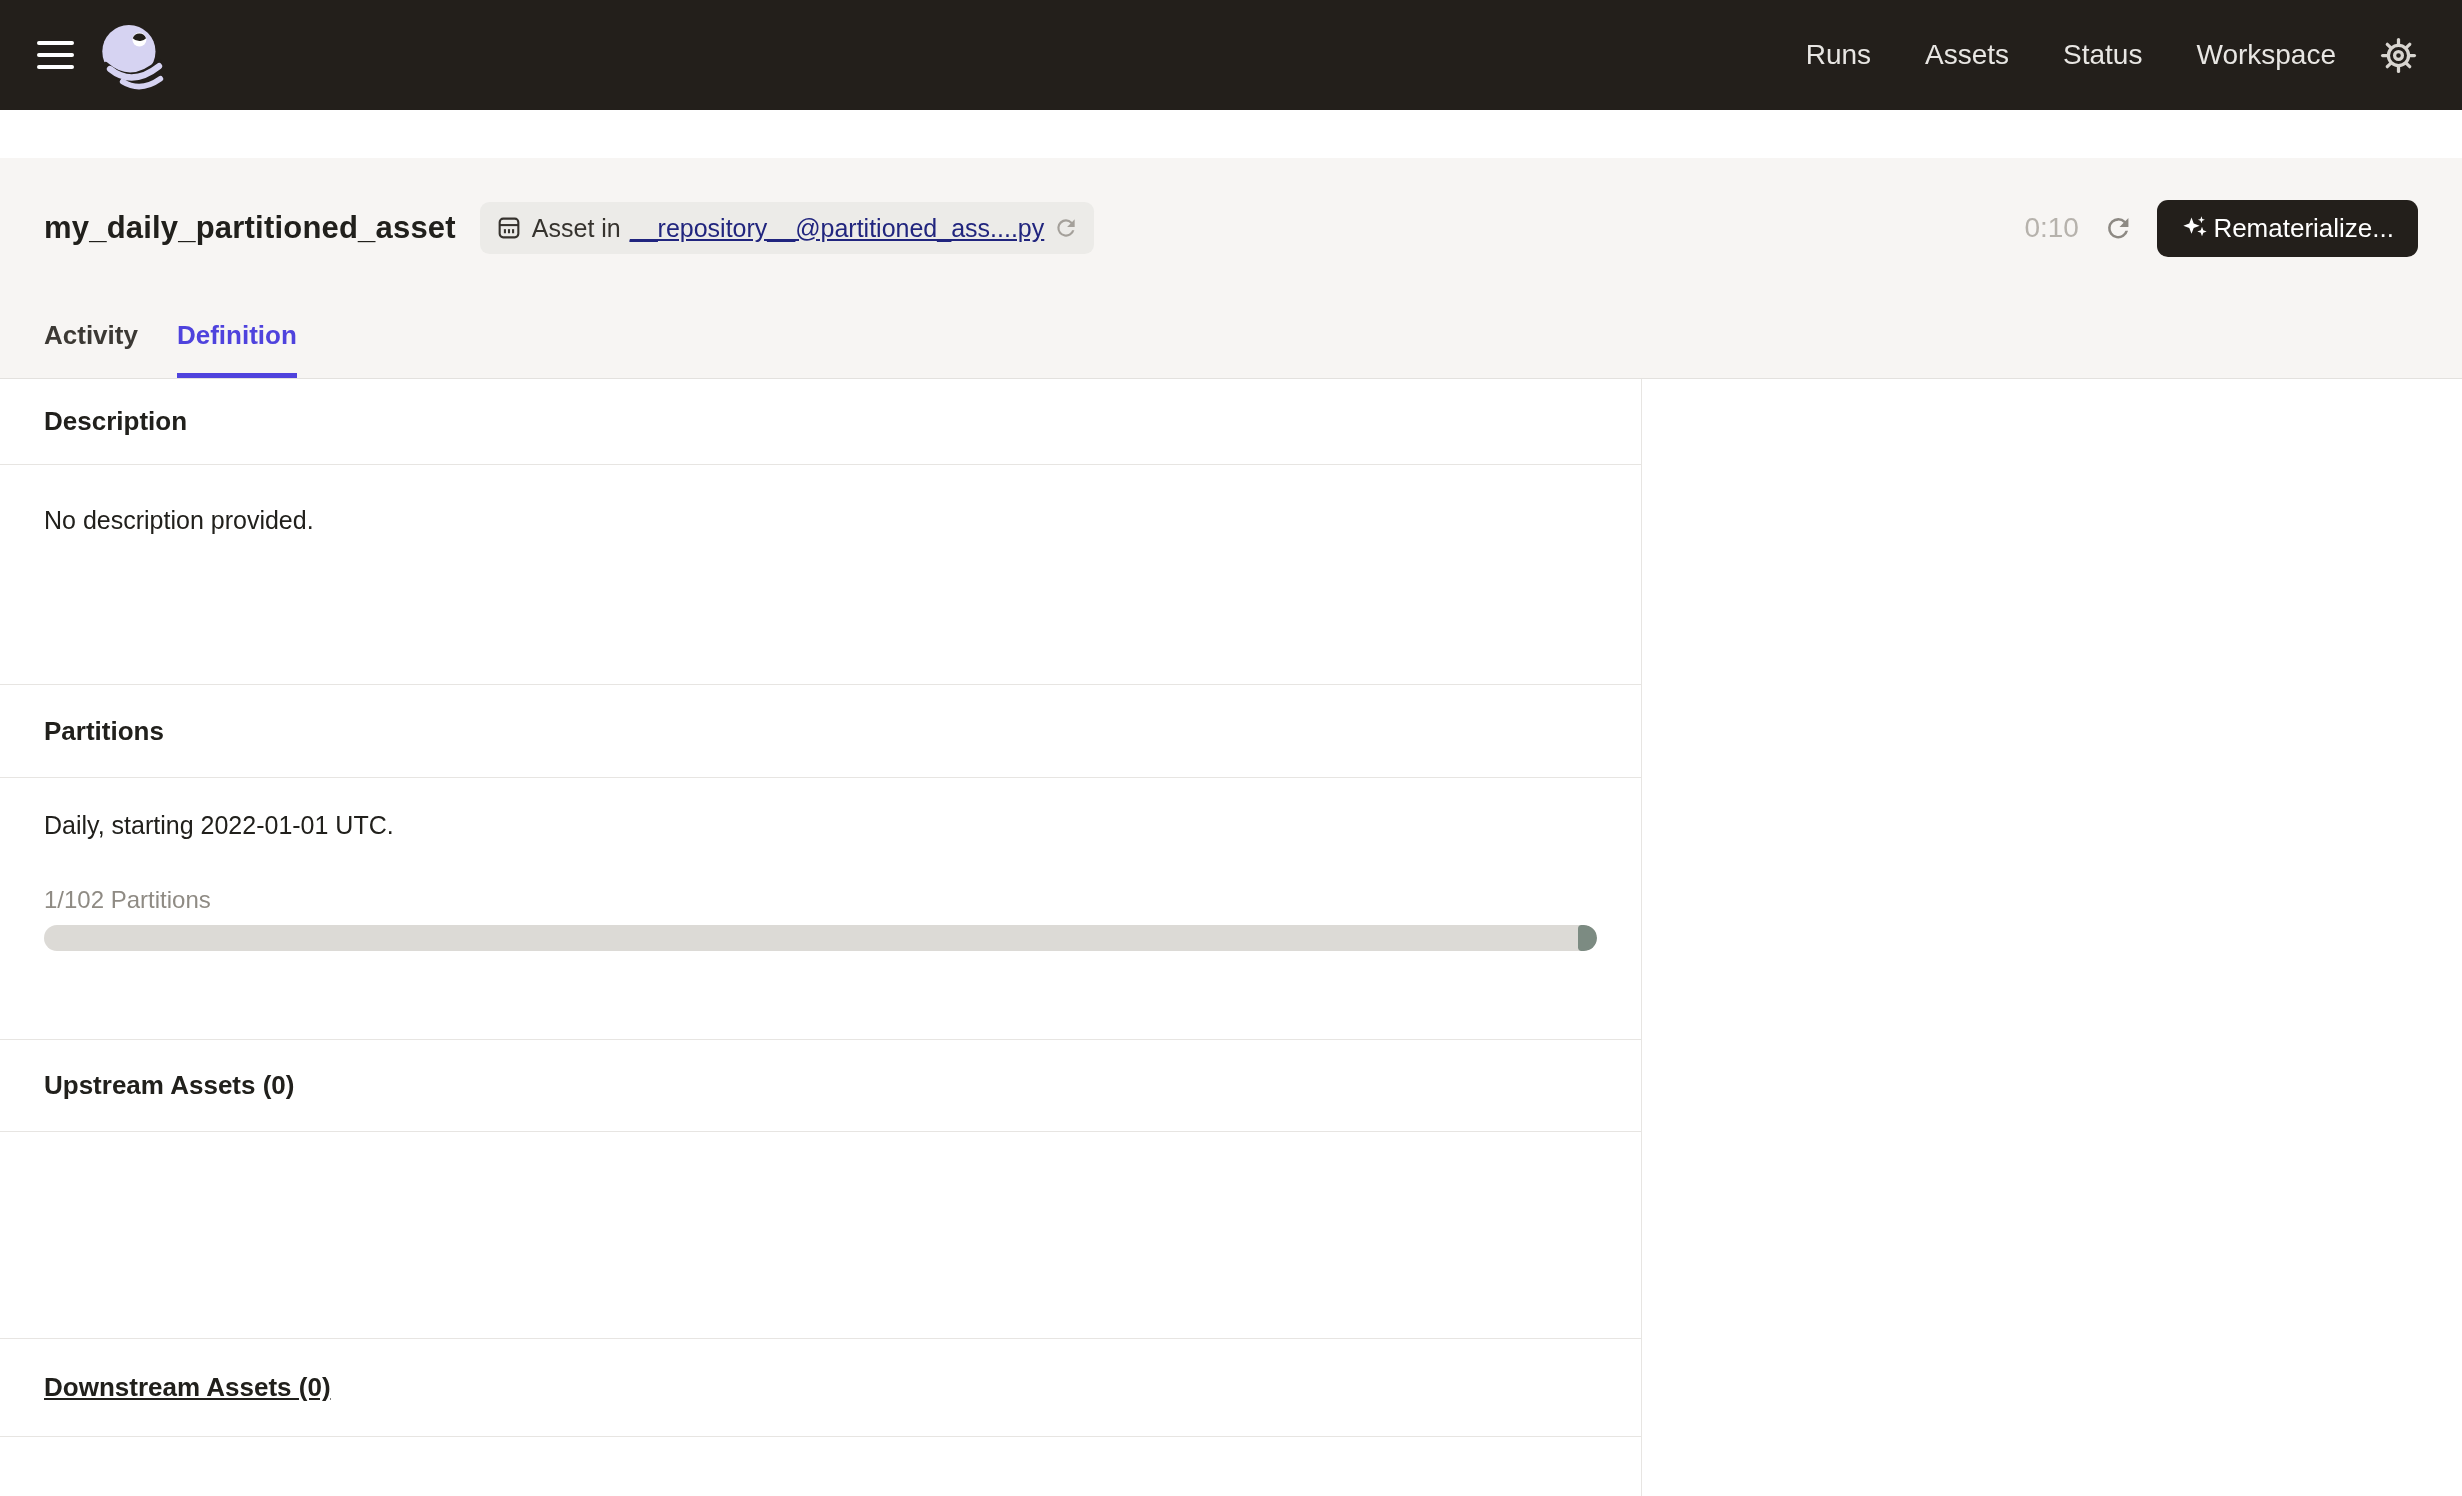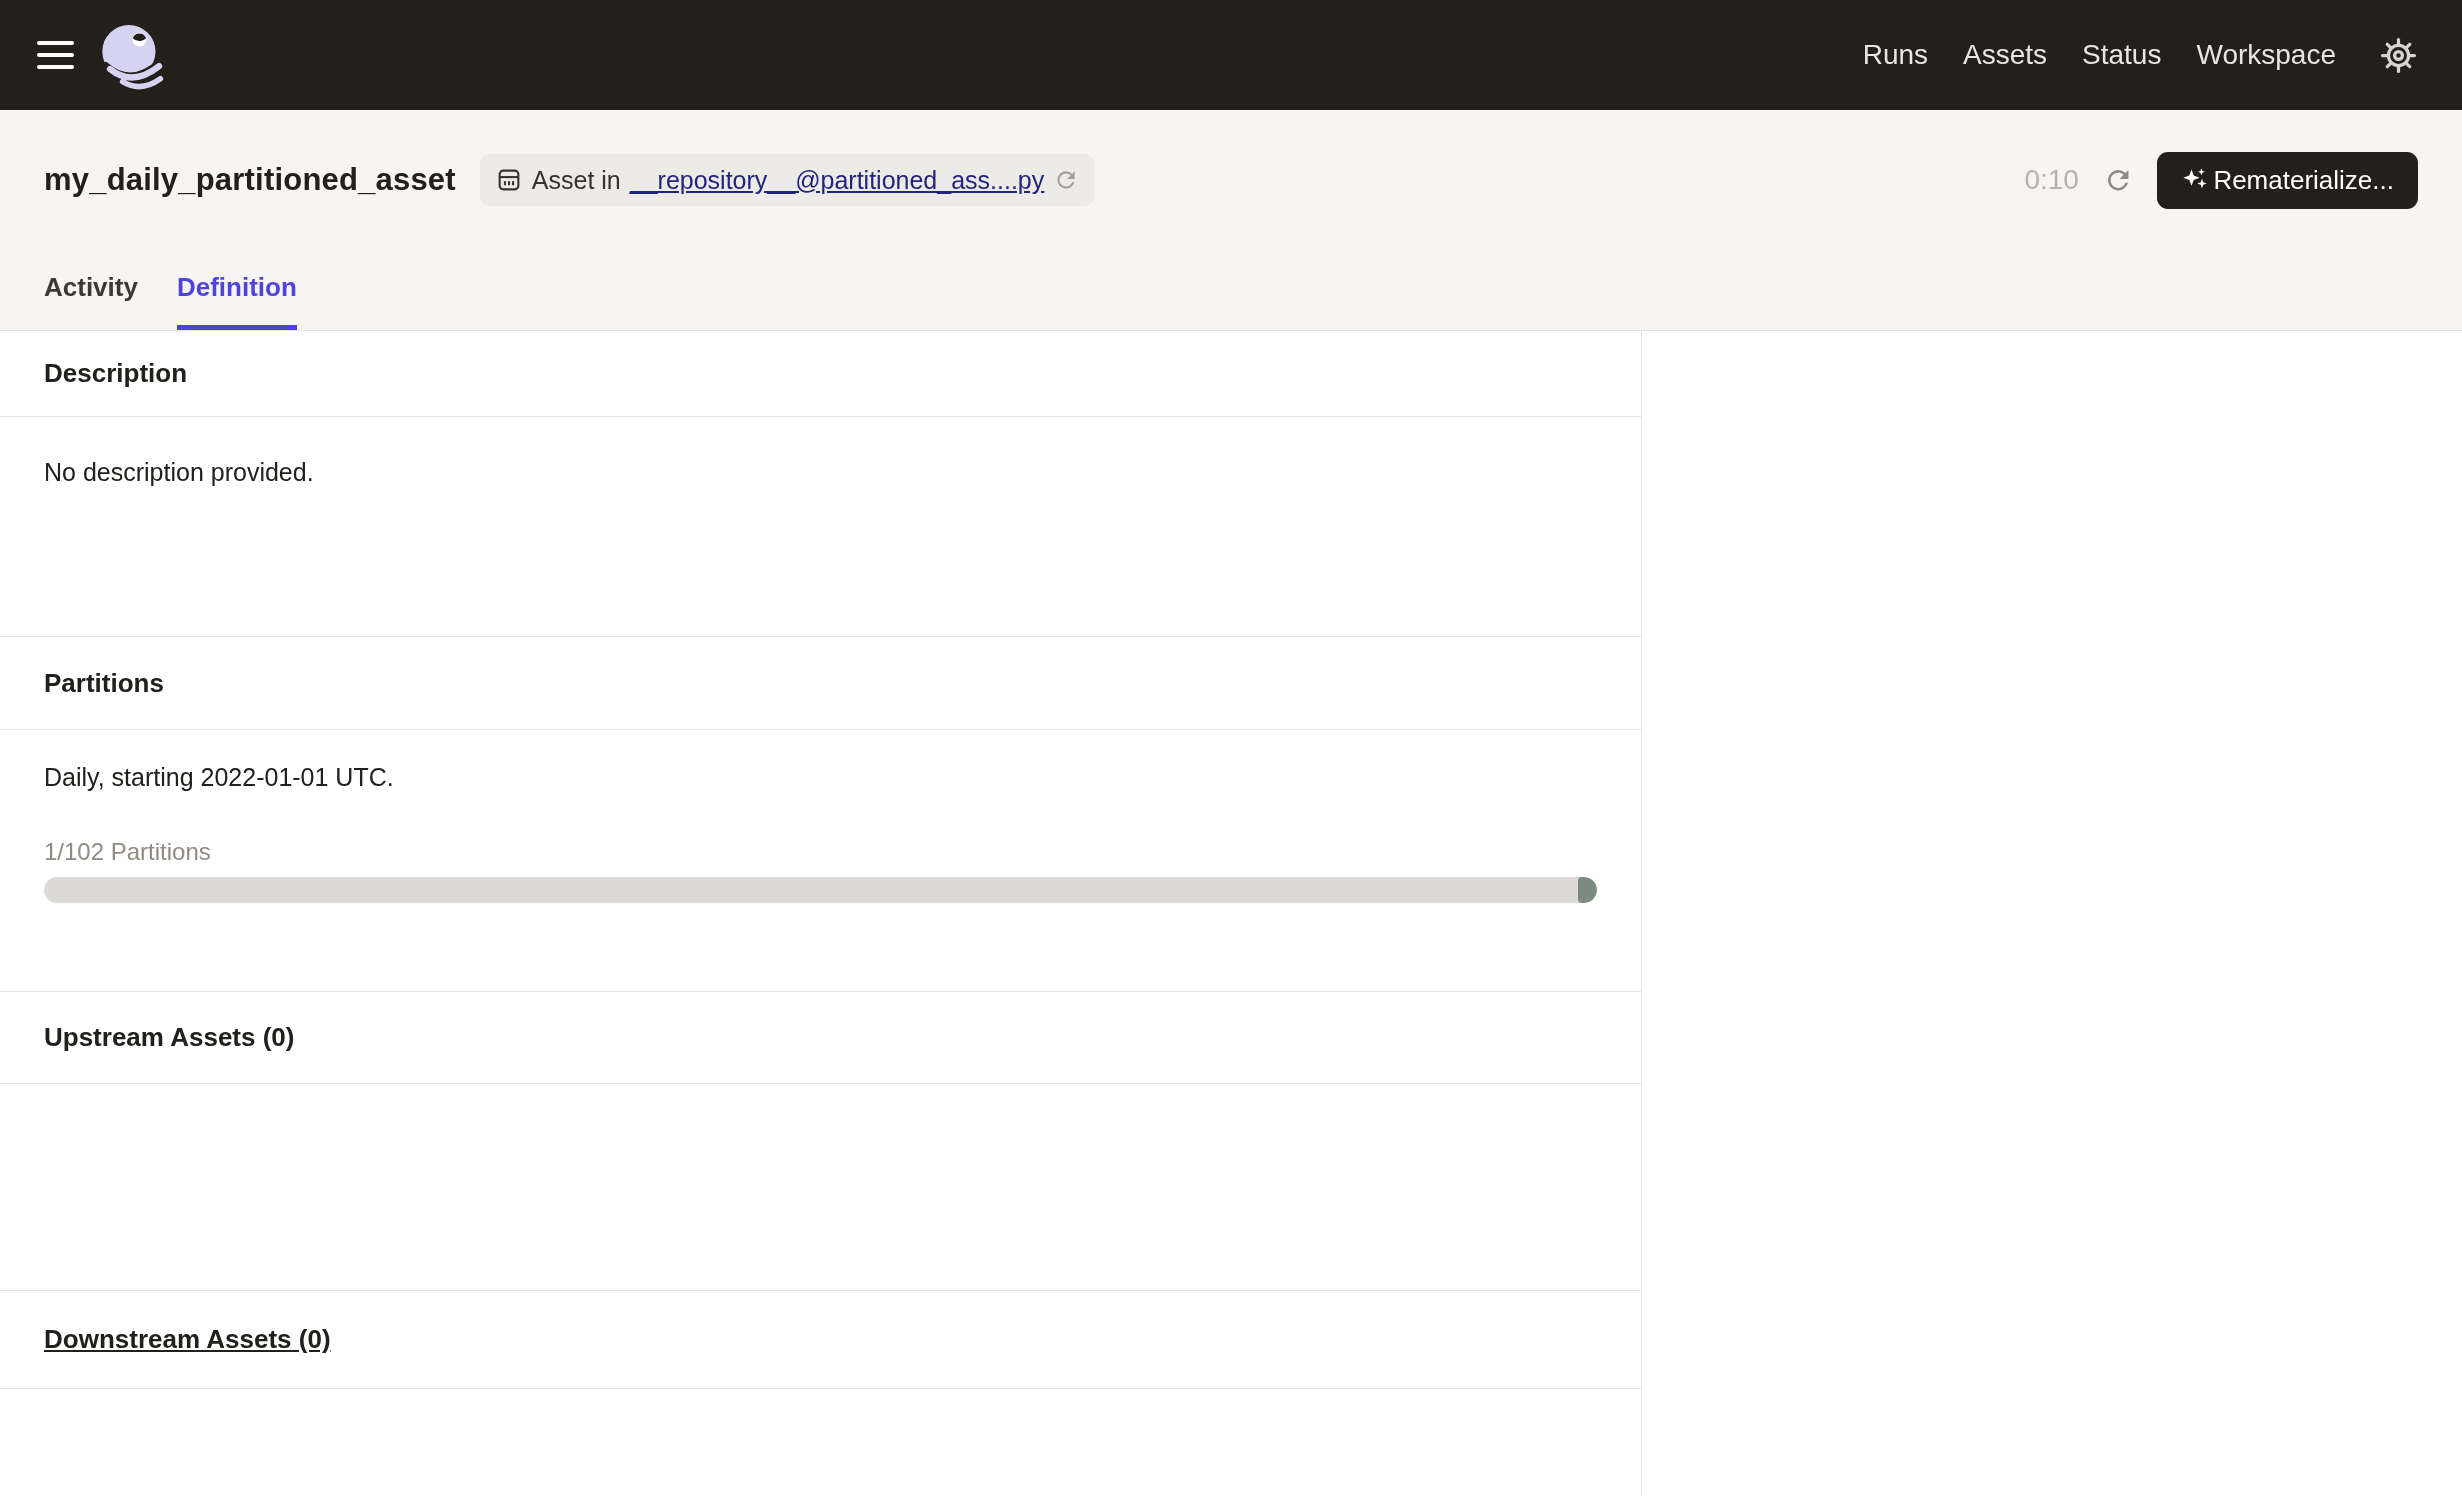--- a/index.html
+++ b/index.html
@@ -14,26 +14,26 @@
   .topbar{height:110px;background:var(--topbar-bg);display:flex;align-items:center;padding:0 44px 0 37px;}
   .hamburger{width:37px;display:flex;flex-direction:column;gap:7.4px;background:none;border:none;cursor:pointer;margin-right:22px;}
   .hamburger span{display:block;height:4.6px;border-radius:1.9px;background:#fff;}
   .logo{width:70px;height:70px;margin-right:26px;flex:0 0 auto;}
   .search{width:344px;height:57px;border-radius:29px;background:#3b3732;display:flex;align-items:center;overflow:hidden;}
   .search-circle{width:57px;height:57px;border-radius:50%;background:#2e2a26;display:flex;align-items:center;justify-content:center;flex:0 0 auto;}
   .search input{flex:1;background:transparent;border:none;outline:none;font:27px "Liberation Sans",sans-serif;color:#e8e6e2;padding:0 9.3px 0 13px;min-width:0;}
   .search input::placeholder{color:#dedbd6;opacity:1;}
   .kbd{width:39px;height:44px;margin-right:7.4px;border-radius:9.3px;background:#534f49;color:#e9e7e3;display:flex;align-items:center;justify-content:center;font-size:24px;flex:0 0 auto;}
   .top-spacer{flex:1;}
-  .topnav{display:flex;align-items:center;gap:35px;}
+  .topnav{display:flex;align-items:center;gap:54px;}
   .topnav a{color:#e8e6e3;font-size:28px;text-decoration:none;cursor:pointer;}
   .gear-btn{background:none;border:none;cursor:pointer;margin-left:43px;display:flex;align-items:center;}
 
   
-  .page-header{height:221px;background:var(--header-bg);padding:0 44px;display:flex;flex-direction:column;border-bottom:0.9px solid #e3e1de;}
+  .page-header{height:221px;background:var(--header-bg);padding:0 44px;display:flex;flex-direction:column;border-bottom:0.9px solid #e3e1de;margin-top:48px;}
   .header-row{height:141px;display:flex;align-items:center;}
   .page-title{font-size:31px;font-weight:700;color:var(--ink);letter-spacing:0.2px;}
   .asset-tag{margin-left:24px;height:52px;border-radius:9.3px;background:#ecebe8;display:flex;align-items:center;gap:9px;padding:0 15px;}
   .asset-tag .prefix{font-size:25px;color:#36332e;}
   .asset-tag a{font-size:25px;color:var(--link);text-decoration:underline;cursor:pointer;}
   .tag-reload{background:none;border:none;cursor:pointer;display:flex;align-items:center;}
   .timer{font-size:28px;color:#b6b2ac;}
   .hdr-refresh{background:none;border:none;cursor:pointer;display:flex;align-items:center;margin:0 24px;}
   .rematerialize{height:57px;border:none;border-radius:11px;background:#231f1b;color:#fff;font:500 26px "Liberation Sans",sans-serif;display:flex;align-items:center;gap:4px;padding:0 24px;cursor:pointer;}
   .tabs{margin-top:auto;display:flex;gap:39px;}

